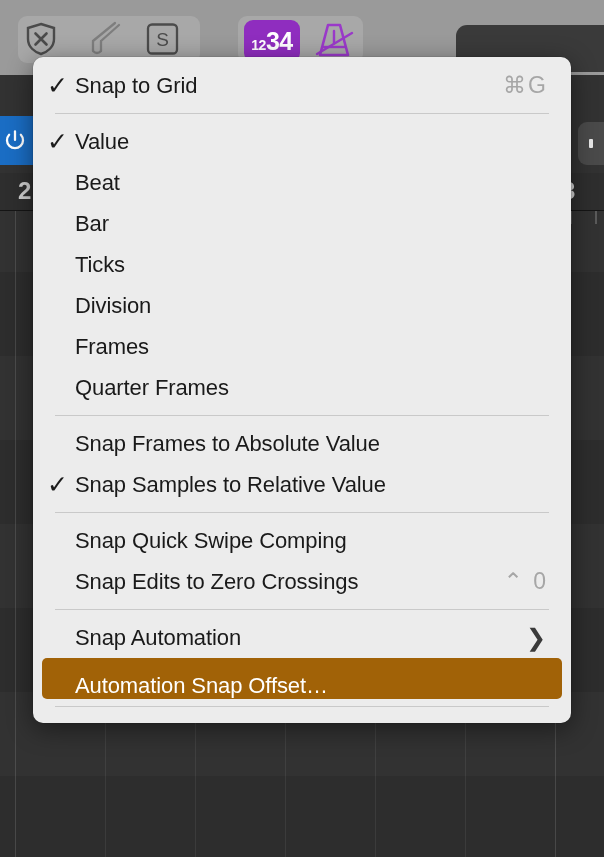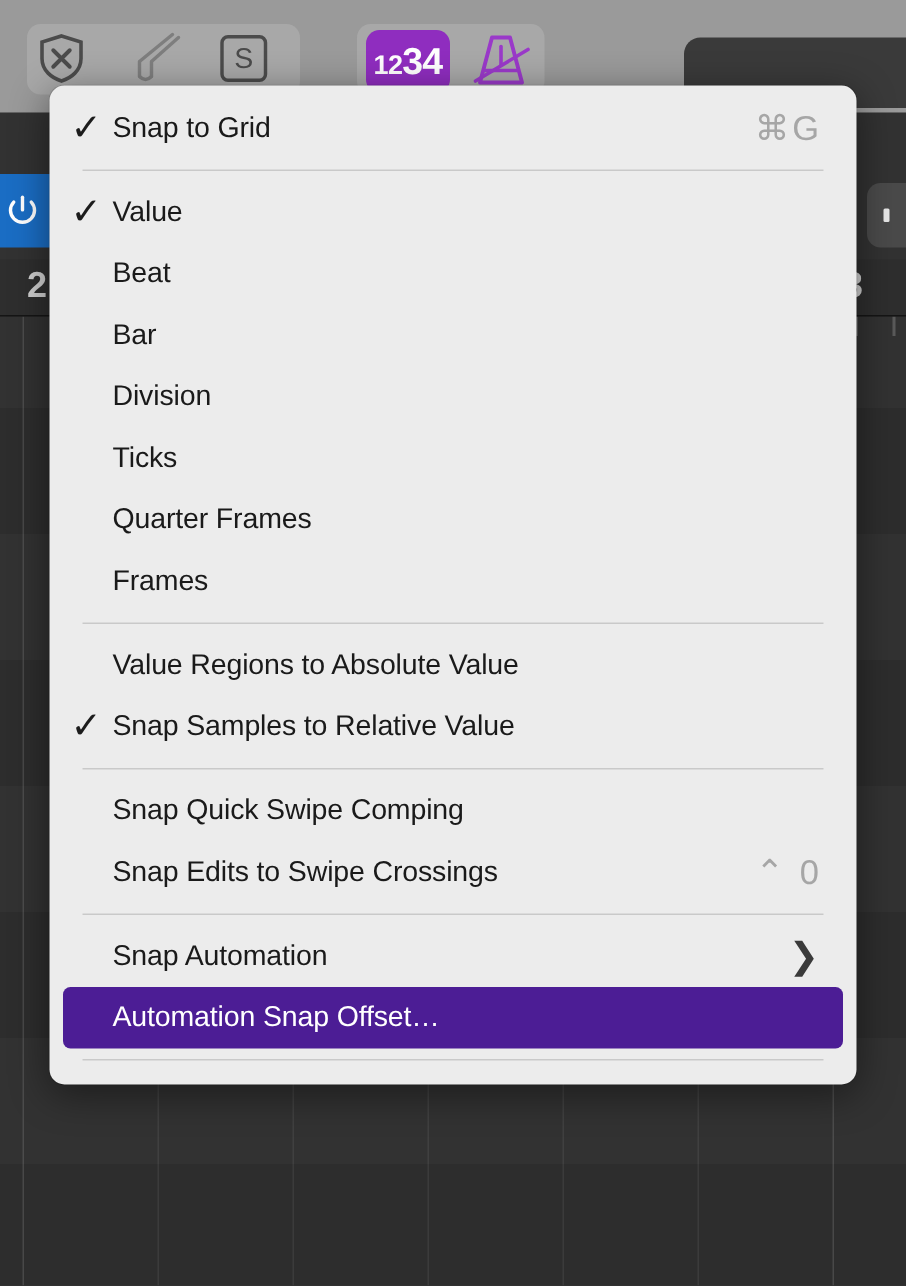--- a/index.html
+++ b/index.html
@@ -43,21 +43,21 @@
     align-items: center;
     justify-content: center;
   }
   .icon-shield { left: 24px; top: 21px; width: 34px; height: 36px; }
   .icon-fork   { left: 88px; top: 21px; width: 34px; height: 36px; }
   .icon-solo   { left: 146px; top: 23px; width: 33px; height: 32px; }
   .icon-count  { left: 244px; top: 20px; width: 56px; height: 42px;
                  background: #8f2dbf; border-radius: 9px;
                  color: #fff; font-size: 25px; font-weight: 600;
                  letter-spacing: -0.5px; }
-  .icon-count .small { font-size: 18px; }
+  .icon-count .small { font-size: 14px; }
   .icon-metro  { left: 312px; top: 20px; width: 44px; height: 42px; }
 
   .lcd-display {
     position: absolute;
     left: 456px; top: 25px;
     width: 175px; height: 47px;
     background: #3a3a3a;
     border-radius: 11px;
   }
 
@@ -152,34 +152,34 @@
   .menu-item {
     position: relative;
     height: 41px;
     display: flex;
     align-items: center;
     margin: 0 9px;
     padding: 0 10px 0 0;
     border-radius: 5px;
     box-sizing: border-box;
   }
-  .menu-item.selected { background: #4c1d95; }
+  .menu-item.selected { background: #a16207; align-items: flex-end; }
   .mi-check {
     width: 33px;
     flex: 0 0 33px;
     font-size: 25px;
     line-height: 1;
     color: #1c1c1c;
     text-align: left;
     padding-left: 5px;
     box-sizing: border-box;
   }
   .mi-label {
     flex: 1 1 auto;
-    font-size: 19px;
+    font-size: 22px;
     color: #1a1a1a;
     letter-spacing: -0.1px;
     white-space: nowrap;
   }
   .menu-item.selected .mi-label { color: #ffffff; }
   .mi-shortcut {
     flex: 0 0 auto;
     font-size: 23px;
     color: #a6a6a6;
     letter-spacing: 2px;
@@ -297,51 +297,51 @@
     <div class="menu-item">
       <span class="mi-check"></span>
       <span class="mi-label">Beat</span>
     </div>
     <div class="menu-item">
       <span class="mi-check"></span>
       <span class="mi-label">Bar</span>
     </div>
     <div class="menu-item">
       <span class="mi-check"></span>
+      <span class="mi-label">Ticks</span>
+    </div>
+    <div class="menu-item">
+      <span class="mi-check"></span>
       <span class="mi-label">Division</span>
     </div>
     <div class="menu-item">
       <span class="mi-check"></span>
-      <span class="mi-label">Ticks</span>
+      <span class="mi-label">Frames</span>
     </div>
     <div class="menu-item">
       <span class="mi-check"></span>
       <span class="mi-label">Quarter Frames</span>
     </div>
-    <div class="menu-item">
-      <span class="mi-check"></span>
-      <span class="mi-label">Frames</span>
-    </div>
-    <div class="menu-sep"></div>
-    <div class="menu-item">
-      <span class="mi-check"></span>
-      <span class="mi-label">Value Regions to Absolute Value</span>
+    <div class="menu-sep"></div>
+    <div class="menu-item">
+      <span class="mi-check"></span>
+      <span class="mi-label">Snap Frames to Absolute Value</span>
     </div>
     <div class="menu-item">
       <span class="mi-check">✓</span>
       <span class="mi-label">Snap Samples to Relative Value</span>
     </div>
     <div class="menu-sep"></div>
     <div class="menu-item">
       <span class="mi-check"></span>
       <span class="mi-label">Snap Quick Swipe Comping</span>
     </div>
     <div class="menu-item">
       <span class="mi-check"></span>
-      <span class="mi-label">Snap Edits to Swipe Crossings</span>
+      <span class="mi-label">Snap Edits to Zero Crossings</span>
       <span class="mi-shortcut">⌃ 0</span>
     </div>
     <div class="menu-sep"></div>
     <div class="menu-item">
       <span class="mi-check"></span>
       <span class="mi-label">Snap Automation</span>
       <span class="mi-arrow">❯</span>
     </div>
     <div class="menu-item selected">
       <span class="mi-check"></span>

